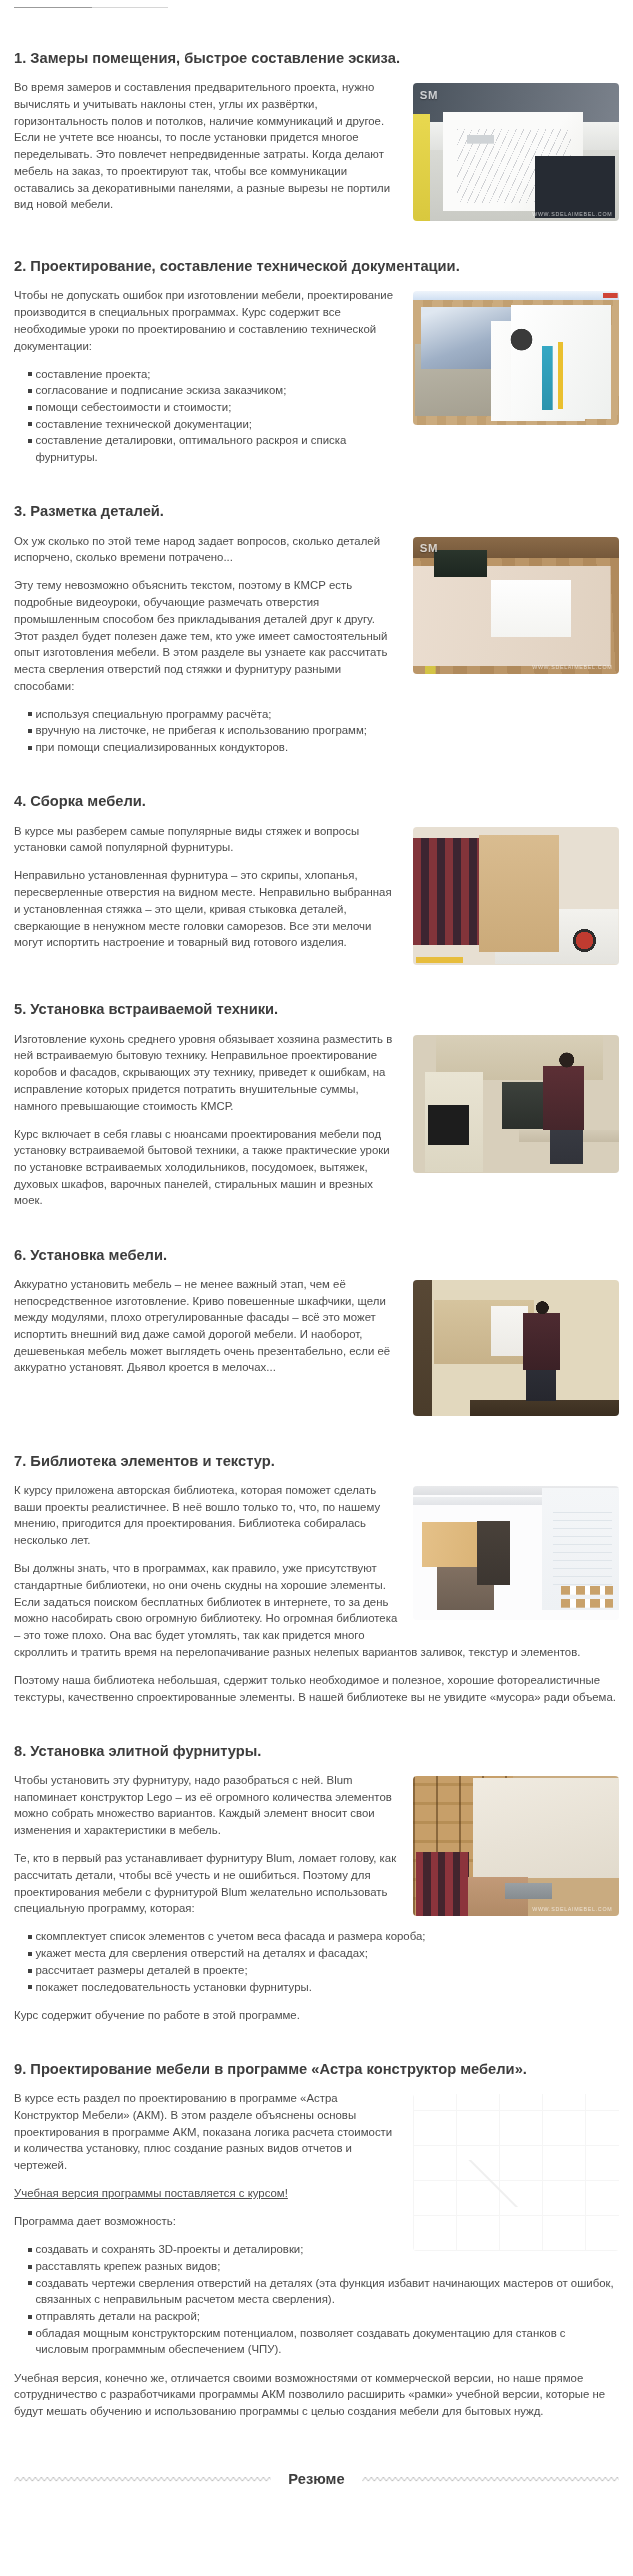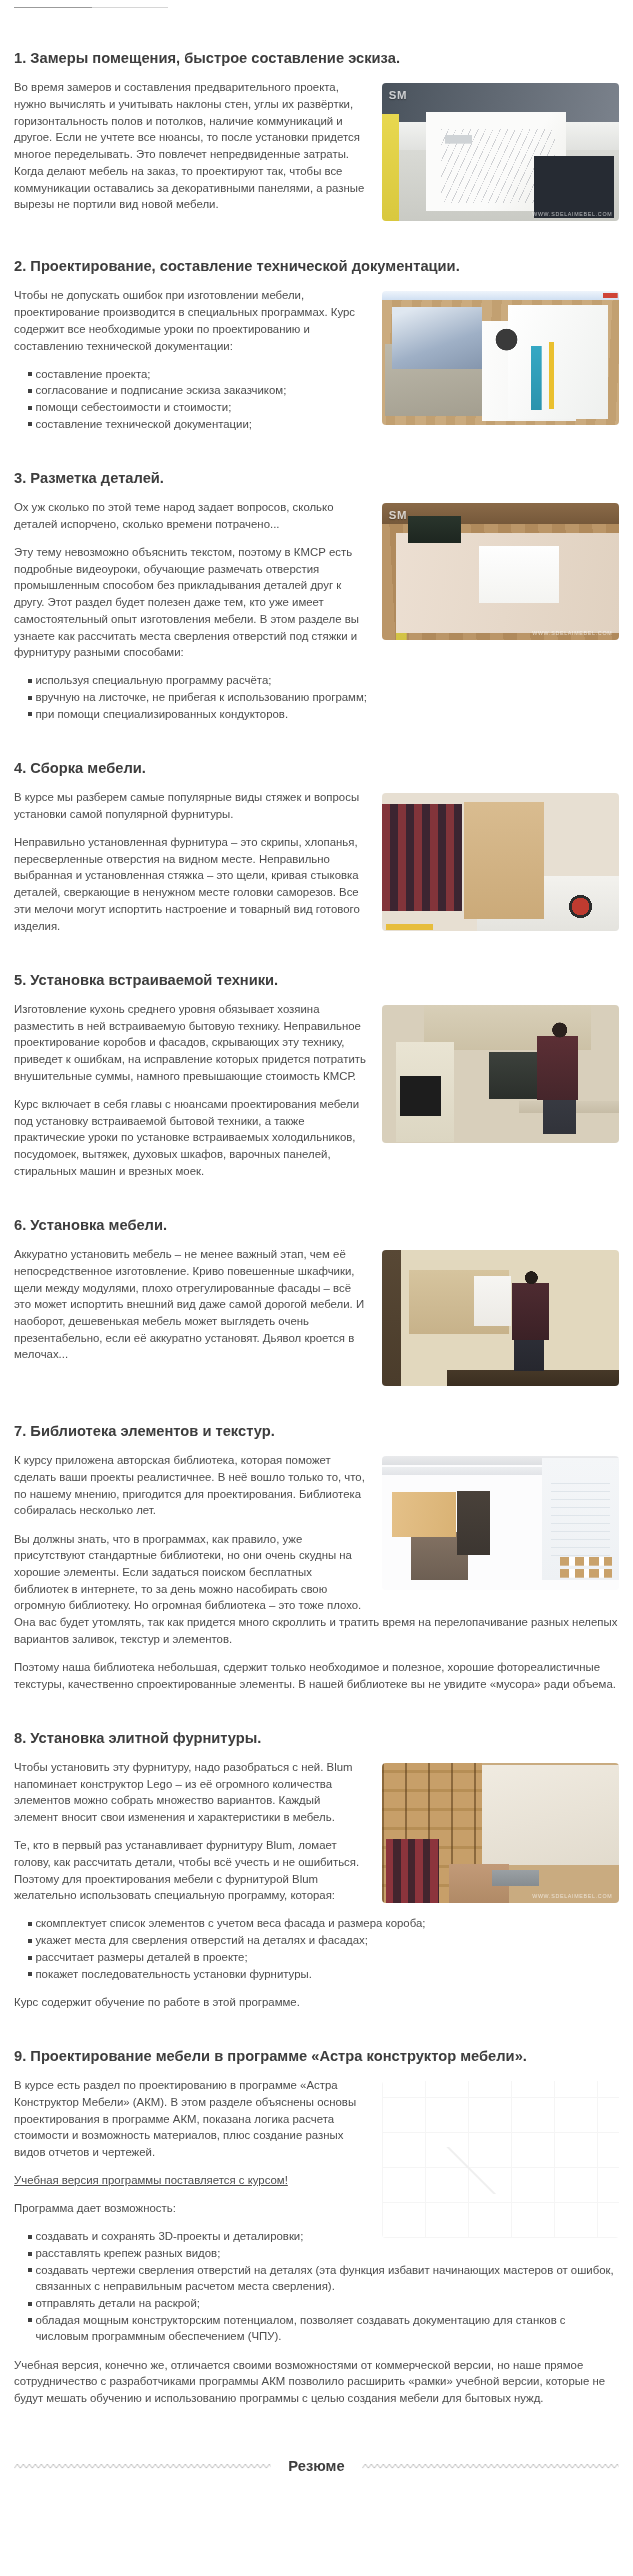--- a/index.html
+++ b/index.html
@@ -16,21 +16,21 @@
   .sec{overflow:hidden; }
   .sec-title{font-size:14.7px;line-height:20px;font-weight:700;color:#3d3d3d;margin:24px 0 10.7px;}
   .sec-body{overflow:visible;}
   .sec-body p{font-size:11.4px;line-height:16.7px;margin:11.4px 0;color:#4c4c4c;}
   .sec-body p.u{text-decoration:underline;}
   .sec-body ul{list-style:none;margin:11.4px 0;padding:0;}
   .sec-body li{font-size:11.4px;line-height:16.7px;position:relative;padding-left:21.4px;color:#4c4c4c;}
   .sec-body li::before{content:"";position:absolute;left:14px;top:6.7px;width:4px;height:4px;background:#3f3f3f;}
 
   
-  .photo{float:right;width:237px;margin:4px 0 10.7px 14.7px;border-radius:4px;position:relative;
+  .photo{float:right;width:206px;margin:4px 0 10.7px 14.7px;border-radius:4px;position:relative;
          background-repeat:no-repeat;overflow:hidden;}
   .wm-sm{position:absolute;top:5.3px;left:6.7px;font-weight:700;font-size:11.4px;color:rgba(255,255,255,.75);
          letter-spacing:0.7px;text-shadow:0 0.7px 1.3px rgba(0,0,0,.35);}
   .wm-site{position:absolute;bottom:4px;right:6.7px;font-size:5.3px;letter-spacing:0.7px;
            color:rgba(255,255,255,.65);text-transform:uppercase;}
 
   .ph1{height:138px;background-color:#cdcec8;background-image:
     linear-gradient(#262b33,#262b33),
     linear-gradient(#9fb5a0,#9fb5a0),
     linear-gradient(#cfd3d6,#cfd3d6),
@@ -157,20 +157,21 @@
       <section class="sec">
         <h2 class="sec-title">2. Проектирование, составление технической документации.</h2>
         <div class="sec-body">
           <div class="photo ph2"></div>
           <p>Чтобы не допускать ошибок при изготовлении мебели, проектирование производится в специальных программах. Курс содержит все необходимые уроки по проектированию и составлению технической документации:</p>
           <ul>
             <li>составление проекта;</li>
             <li>согласование и подписание эскиза заказчиком;</li>
             <li>помощи себестоимости и стоимости;</li>
             <li>составление технической документации;</li>
+            <li>составление деталировки, оптимального раскроя и списка фурнитуры.</li>
           </ul>
         </div>
       </section>
       <section class="sec">
         <h2 class="sec-title">3. Разметка деталей.</h2>
         <div class="sec-body">
           <div class="photo ph3">
             <span class="wm-sm">SM</span>
             <span class="wm-site">www.sdelaimebel.com</span>
           </div>
@@ -229,21 +230,21 @@
             <li>рассчитает размеры деталей в проекте;</li>
             <li>покажет последовательность установки фурнитуры.</li>
           </ul>
           <p>Курс содержит обучение по работе в этой программе.</p>
         </div>
       </section>
       <section class="sec">
         <h2 class="sec-title">9. Проектирование мебели в программе «Астра конструктор мебели».</h2>
         <div class="sec-body">
           <div class="photo ph9"></div>
-          <p>В курсе есть раздел по проектированию в программе «Астра Конструктор Мебели» (АКМ). В этом разделе объяснены основы проектирования в программе АКМ, показана логика расчета стоимости и возможность материалов, плюс создание разных видов отчетов и чертежей.</p>
+          <p>В курсе есть раздел по проектированию в программе «Астра Конструктор Мебели» (АКМ). В этом разделе объяснены основы проектирования в программе АКМ, показана логика расчета стоимости и количества установку, плюс создание разных видов отчетов и чертежей.</p>
           <p class="u">Учебная версия программы поставляется с курсом!</p>
           <p>Программа дает возможность:</p>
           <ul>
             <li>создавать и сохранять 3D-проекты и деталировки;</li>
             <li>расставлять крепеж разных видов;</li>
             <li>создавать чертежи сверления отверстий на деталях (эта функция избавит начинающих мастеров от ошибок, связанных с неправильным расчетом места сверления).</li>
             <li>отправлять детали на раскрой;</li>
             <li>обладая мощным конструкторским потенциалом, позволяет создавать документацию для станков с числовым программным обеспечением (ЧПУ).</li>
           </ul>
           <p>Учебная версия, конечно же, отличается своими возможностями от коммерческой версии, но наше прямое сотрудничество с разработчиками программы АКМ позволило расширить «рамки» учебной версии, которые не будут мешать обучению и использованию программы с целью создания мебели для бытовых нужд.</p>

